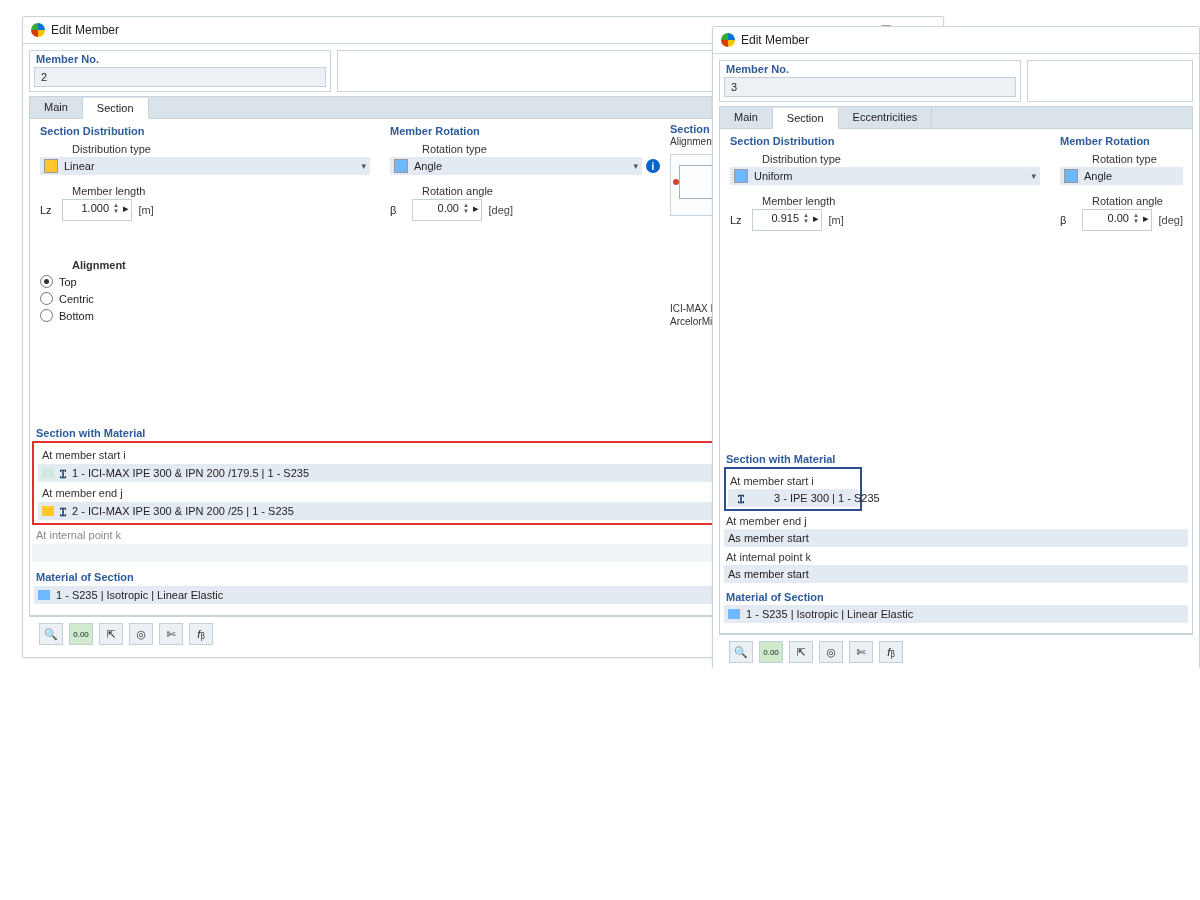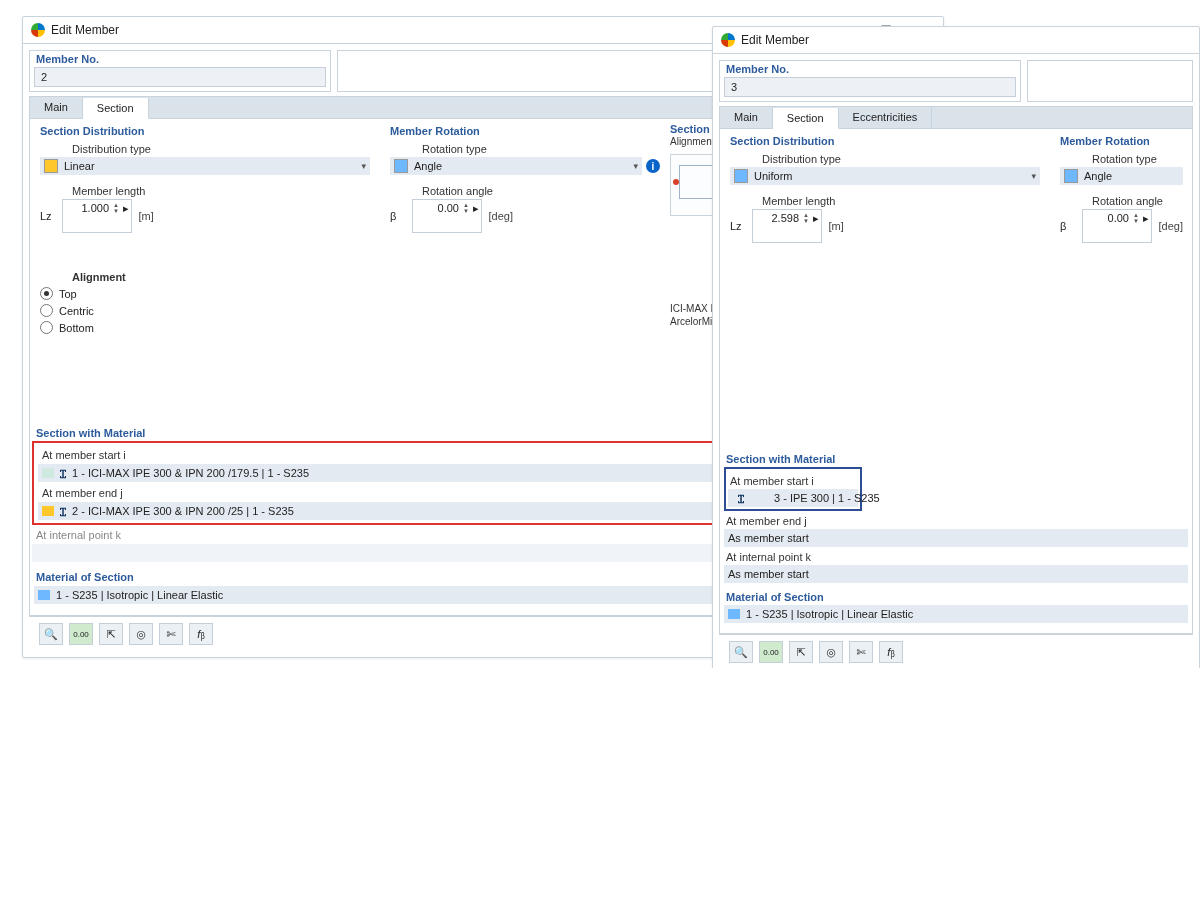--- a/index.html
+++ b/index.html
@@ -44,21 +44,21 @@
   .sec-h{color:var(--heading);font-weight:600;padding:2px 10px 4px 10px;}
   .label{color:var(--label);padding:2px 0;margin-left:32px;}
   .combo{display:flex;align-items:center;background:var(--combo-bg);border:none;height:18px;padding:0 4px;}
   .combo .swatch{width:12px;height:12px;margin-right:6px;border:1px solid #999;}
   .combo .txt{flex:1;}
   .combo .caret{font-size:9px;color:#555;margin-left:4px;}
   .info-ico{width:14px;height:14px;border-radius:50%;background:#0a63c9;color:#fff;display:inline-flex;align-items:center;justify-content:center;font-weight:bold;font-size:10px;margin-left:4px;}
 
   .numrow{display:flex;align-items:center;gap:6px;}
   .numrow .sym{width:16px;}
-  .spinner{display:flex;align-items:center;background:#fff;border:1px solid var(--field-border);height:16px;padding:0 3px 16px 6px;}
+  .spinner{display:flex;align-items:center;background:#fff;border:1px solid var(--field-border);height:16px;padding:0 3px 4px 6px;}
   .spinner .v{width:40px;text-align:right;}
   .spinner .ud{display:flex;flex-direction:column;margin-left:4px;font-size:6px;line-height:6px;color:#555;}
   .unit{color:#444;}
 
   .radio{display:flex;align-items:center;gap:6px;padding:2px 0;}
   .radio .dot{width:11px;height:11px;border:1px solid #777;border-radius:50%;display:inline-flex;align-items:center;justify-content:center;}
   .radio.sel .dot::after{content:"";width:5px;height:5px;border-radius:50%;background:#333;}
 
   .sec-block{margin-top:6px;}
   .sec-title{color:var(--heading);font-weight:600;padding:2px 6px;}
@@ -320,21 +320,21 @@
               <div class="label">Distribution type</div>
               <div class="combo">
                 <span class="swatch" style="background:#6eb8ff;"></span>
                 <span class="txt">Uniform</span>
                 <span class="caret">▾</span>
               </div>
               <div class="label" style="margin-top:8px;">Member length</div>
               <div class="numrow">
                 <span class="sym">Lz</span>
                 <span class="spinner">
-                  <span class="v">2.598</span>
+                  <span class="v">0.915</span>
                   <span class="ud">
                       <span>▲</span>
                       <span>▼</span>
                     </span>
                   <span style="margin-left:4px;">▸</span>
                 </span>
                 <span class="unit">[m]</span>
               </div>
             </div>
 

